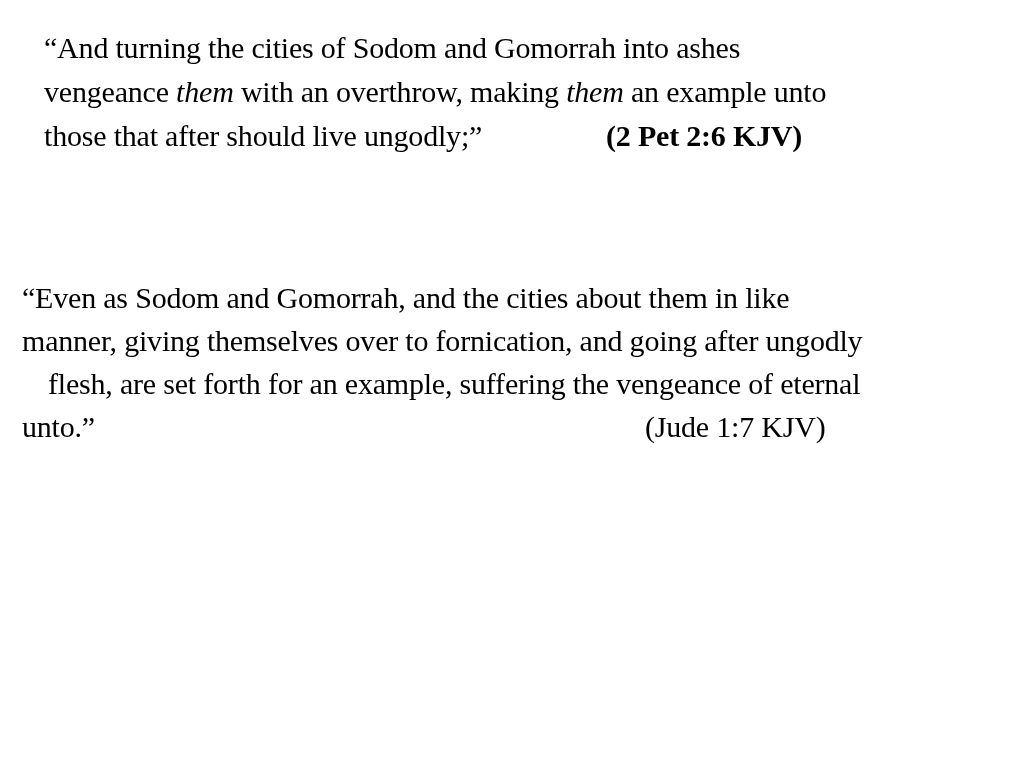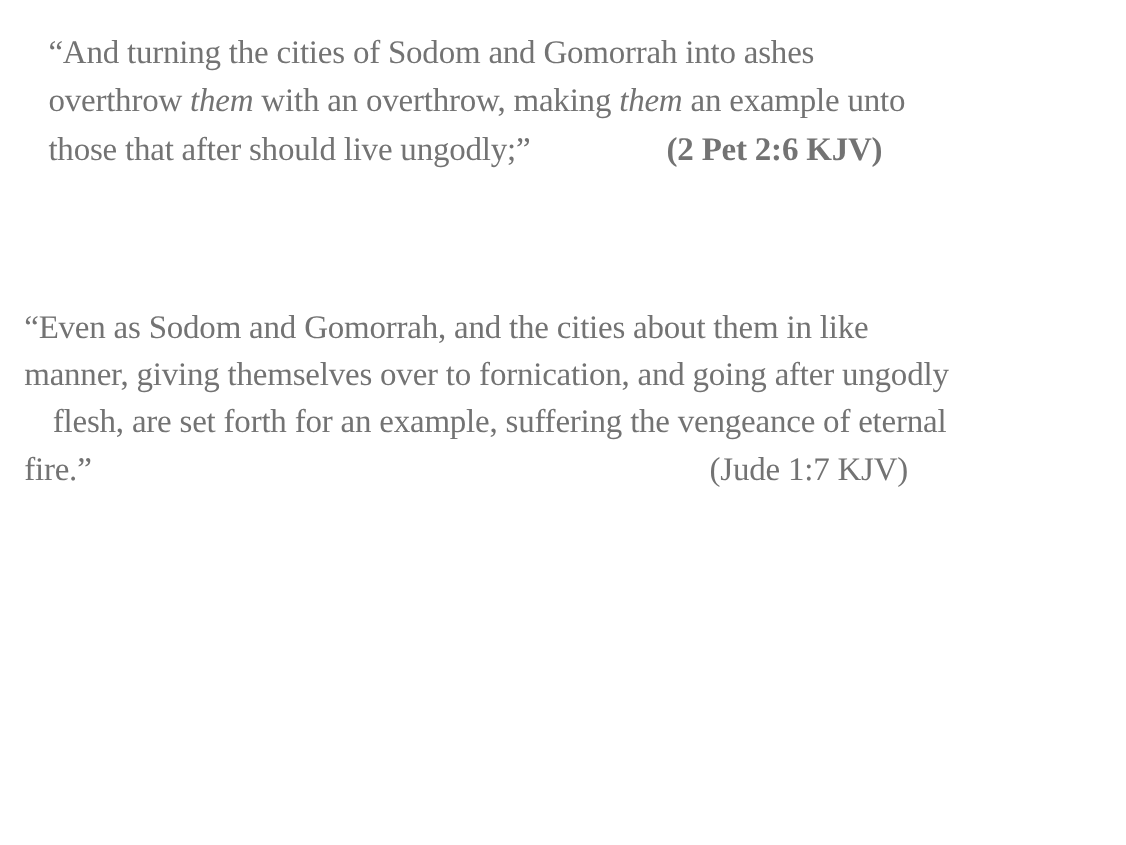--- a/index.html
+++ b/index.html
@@ -3,39 +3,39 @@
 <meta charset="utf-8">
 <style>
   html, body { margin: 0; padding: 0; background: #ffffff; }
   body { width: 1024px; height: 768px; position: relative; overflow: hidden; }
   .slide { position: absolute; left: 0; top: 0; width: 1024px; height: 768px; background: #ffffff; }
   .line {
     position: absolute;
     white-space: pre;
     font-family: "Liberation Serif", "DejaVu Serif", serif;
     font-size: 30px;
-    color: #737373;
+    color: #000000;
     line-height: 36px;
     letter-spacing: -0.2px;
   }
   .line i { font-style: italic; font-family: Liberation Serif, serif; }
 </style>
 </head>
 <body>
 
 <div class="slide">
 
   <div>
     <div class="line" style="left:44px; top:30px;">“And turning the cities of Sodom and Gomorrah into ashes</div>
-    <div class="line" style="left:44px; top:74px;"><span>overthrow </span><i>them</i><span> with an overthrow, making </span><i>them</i><span> an example unto</span></div>
+    <div class="line" style="left:44px; top:74px;"><span>vengeance </span><i>them</i><span> with an overthrow, making </span><i>them</i><span> an example unto</span></div>
     <div class="line" style="left:44px; top:118px;">those that after should live ungodly;”</div>
     <div class="line" style="left:606px; top:118px;font-weight:bold;">(2 Pet 2:6 KJV)</div>
   </div>
 
   <div>
     <div class="line" style="left:22px; top:280px;text-align:right;">“Even as Sodom and Gomorrah, and the cities about them in like</div>
     <div class="line" style="left:22px; top:323px;">manner, giving themselves over to fornication, and going after ungodly</div>
     <div class="line" style="left:22px; top:366px;margin-left:26px;">flesh, are set forth for an example, suffering the vengeance of eternal</div>
-    <div class="line" style="left:22px; top:409px;">fire.”</div>
+    <div class="line" style="left:22px; top:409px;">unto.”</div>
     <div class="line" style="left:645px; top:409px;">(Jude 1:7 KJV)</div>
   </div>
 
 </div>
 
 </body></html>

